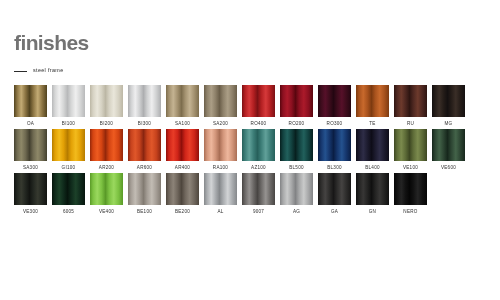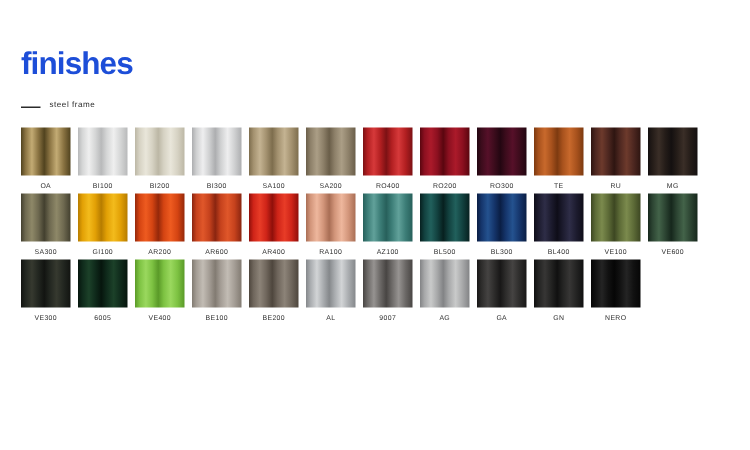--- a/index.html
+++ b/index.html
@@ -18,21 +18,21 @@
     width: 500px;
     height: 300px;
     position: relative;
     box-sizing: border-box;
     padding: 0 14px;
   }
   .page-title {
     font-size: 21px;
     font-weight: bold;
     letter-spacing: -0.6px;
-    color: #1d4ed8;
+    color: #737373;
     margin: 0;
     padding-top: 32px;
     line-height: 1;
   }
   .legend {
     display: flex;
     align-items: center;
     gap: 6px;
     margin-top: 13px;
     height: 10px;

